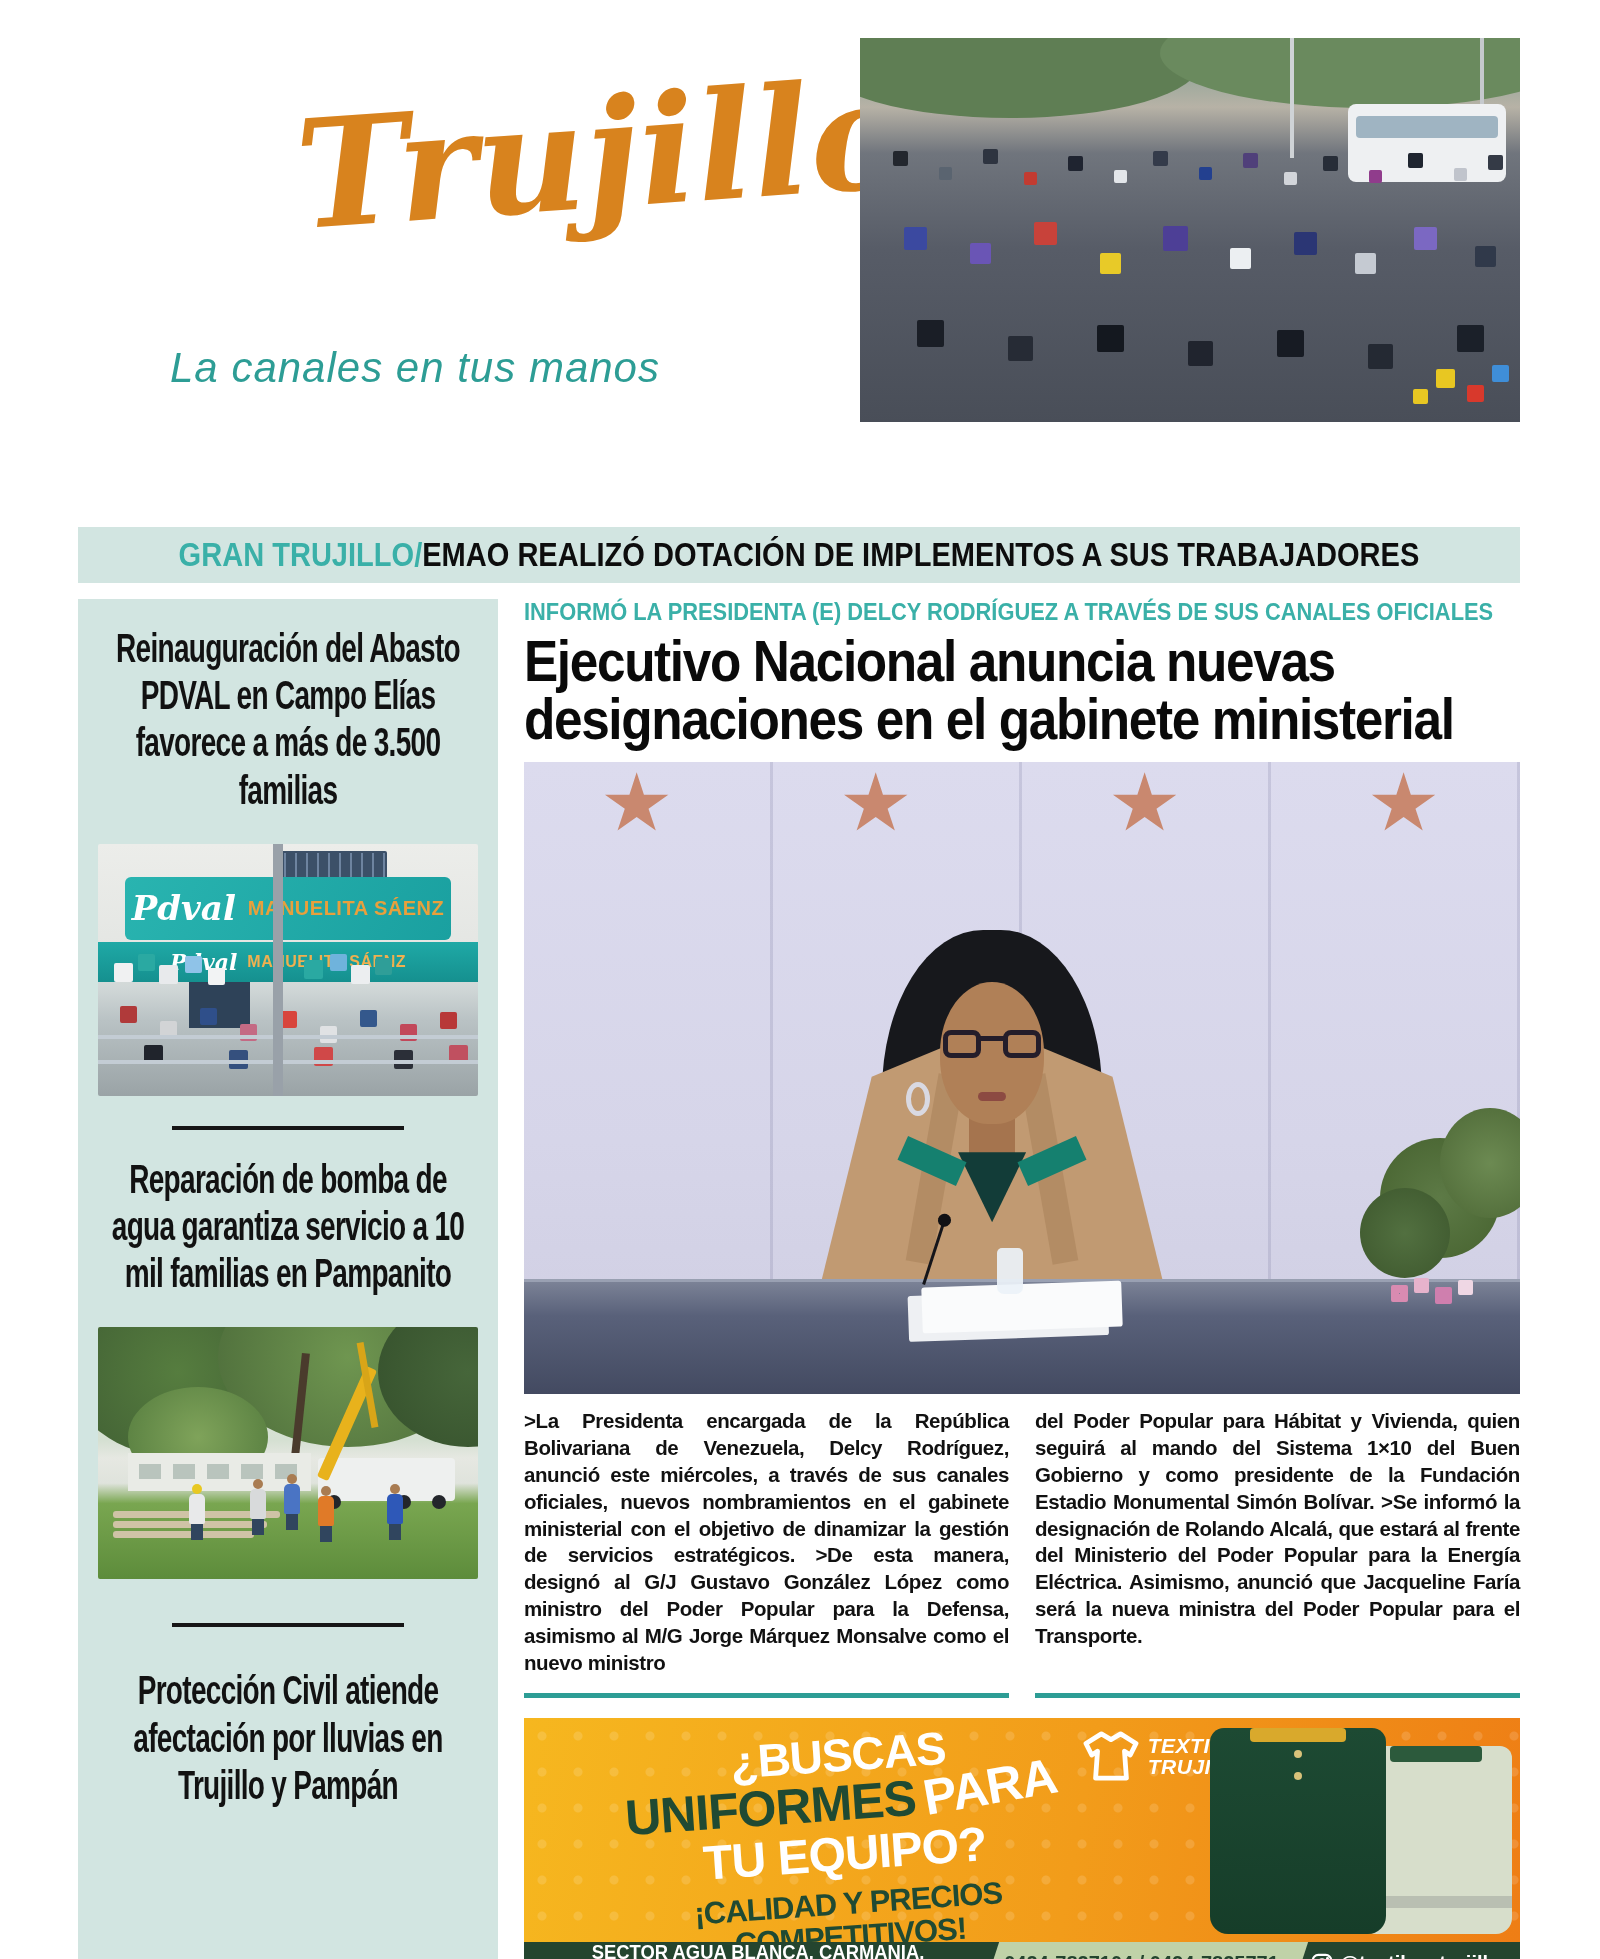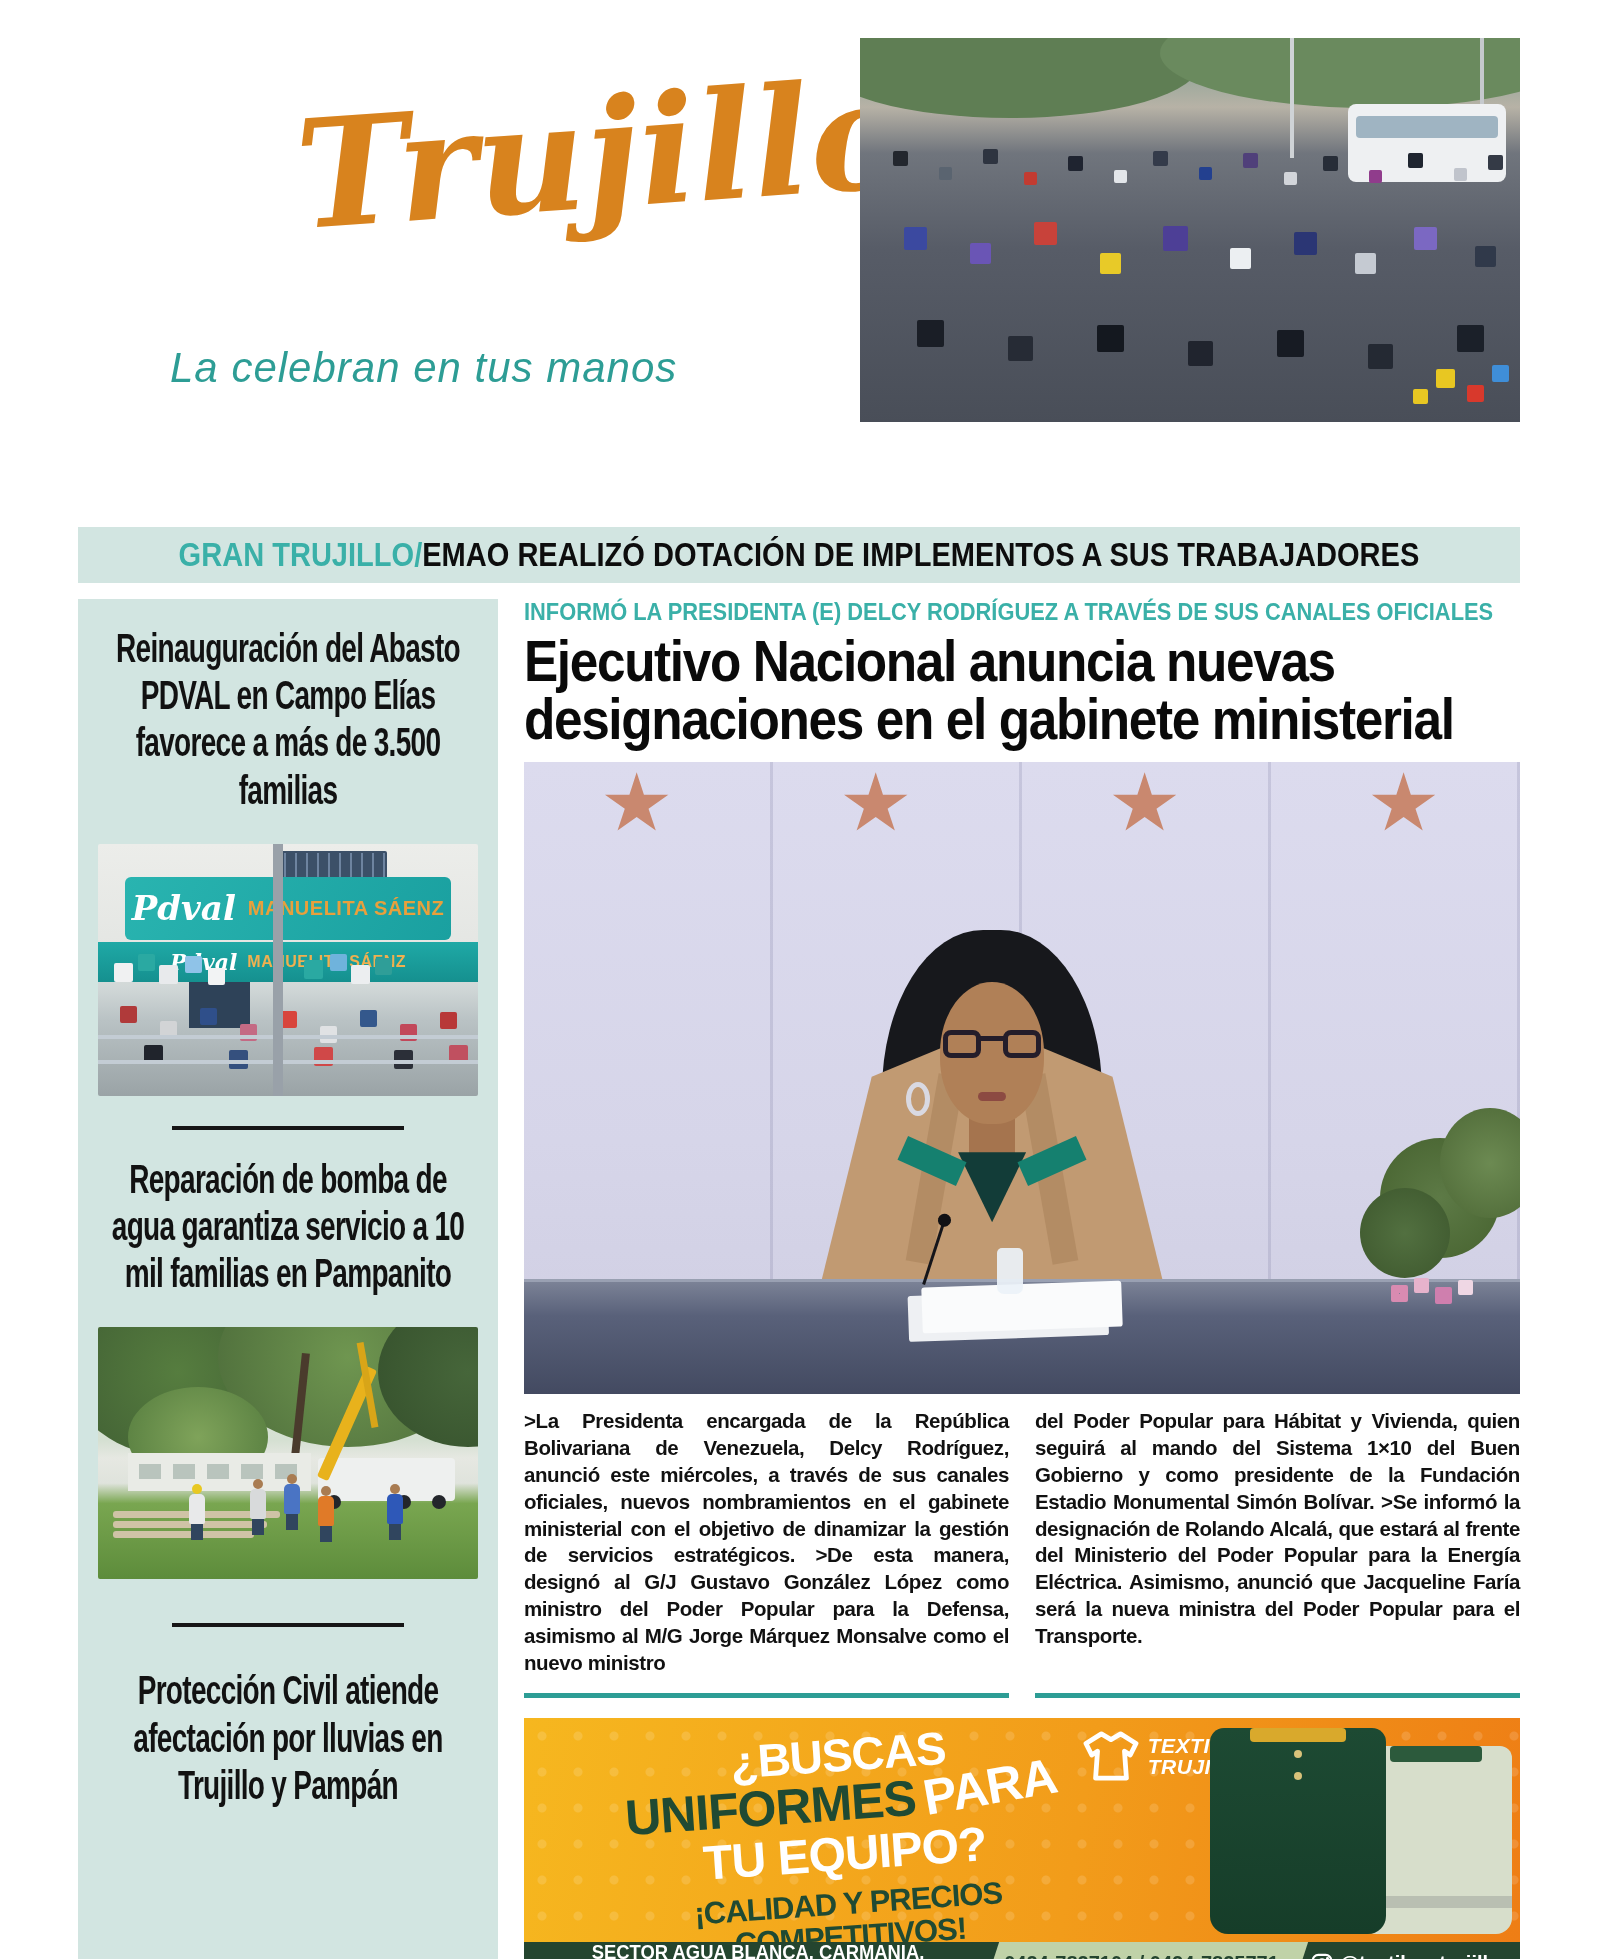--- a/index.html
+++ b/index.html
@@ -228,21 +228,21 @@
 </head>
 <body>
 
 <div class="pg">
 
   <header class="masthead">
     <div class="brand">
       <div class="brand-lockup">
         <span class="brand-trujillo">Trujillo</span>
       </div>
-      <div class="tagline">La celebran en tus manos</div>
+      <div class="tagline">La canales en tus manos</div>
     </div>
 
     <figure class="top-photo" style="margin:0">
       <div class="moto-scene">
         <div class="moto-hill-a"></div>
         <div class="moto-hill-b"></div>
         <div class="moto-pole"></div>
         <div class="moto-pole2"></div>
         <div class="moto-bus"></div>
         <div class="moto-dots1"></div>

